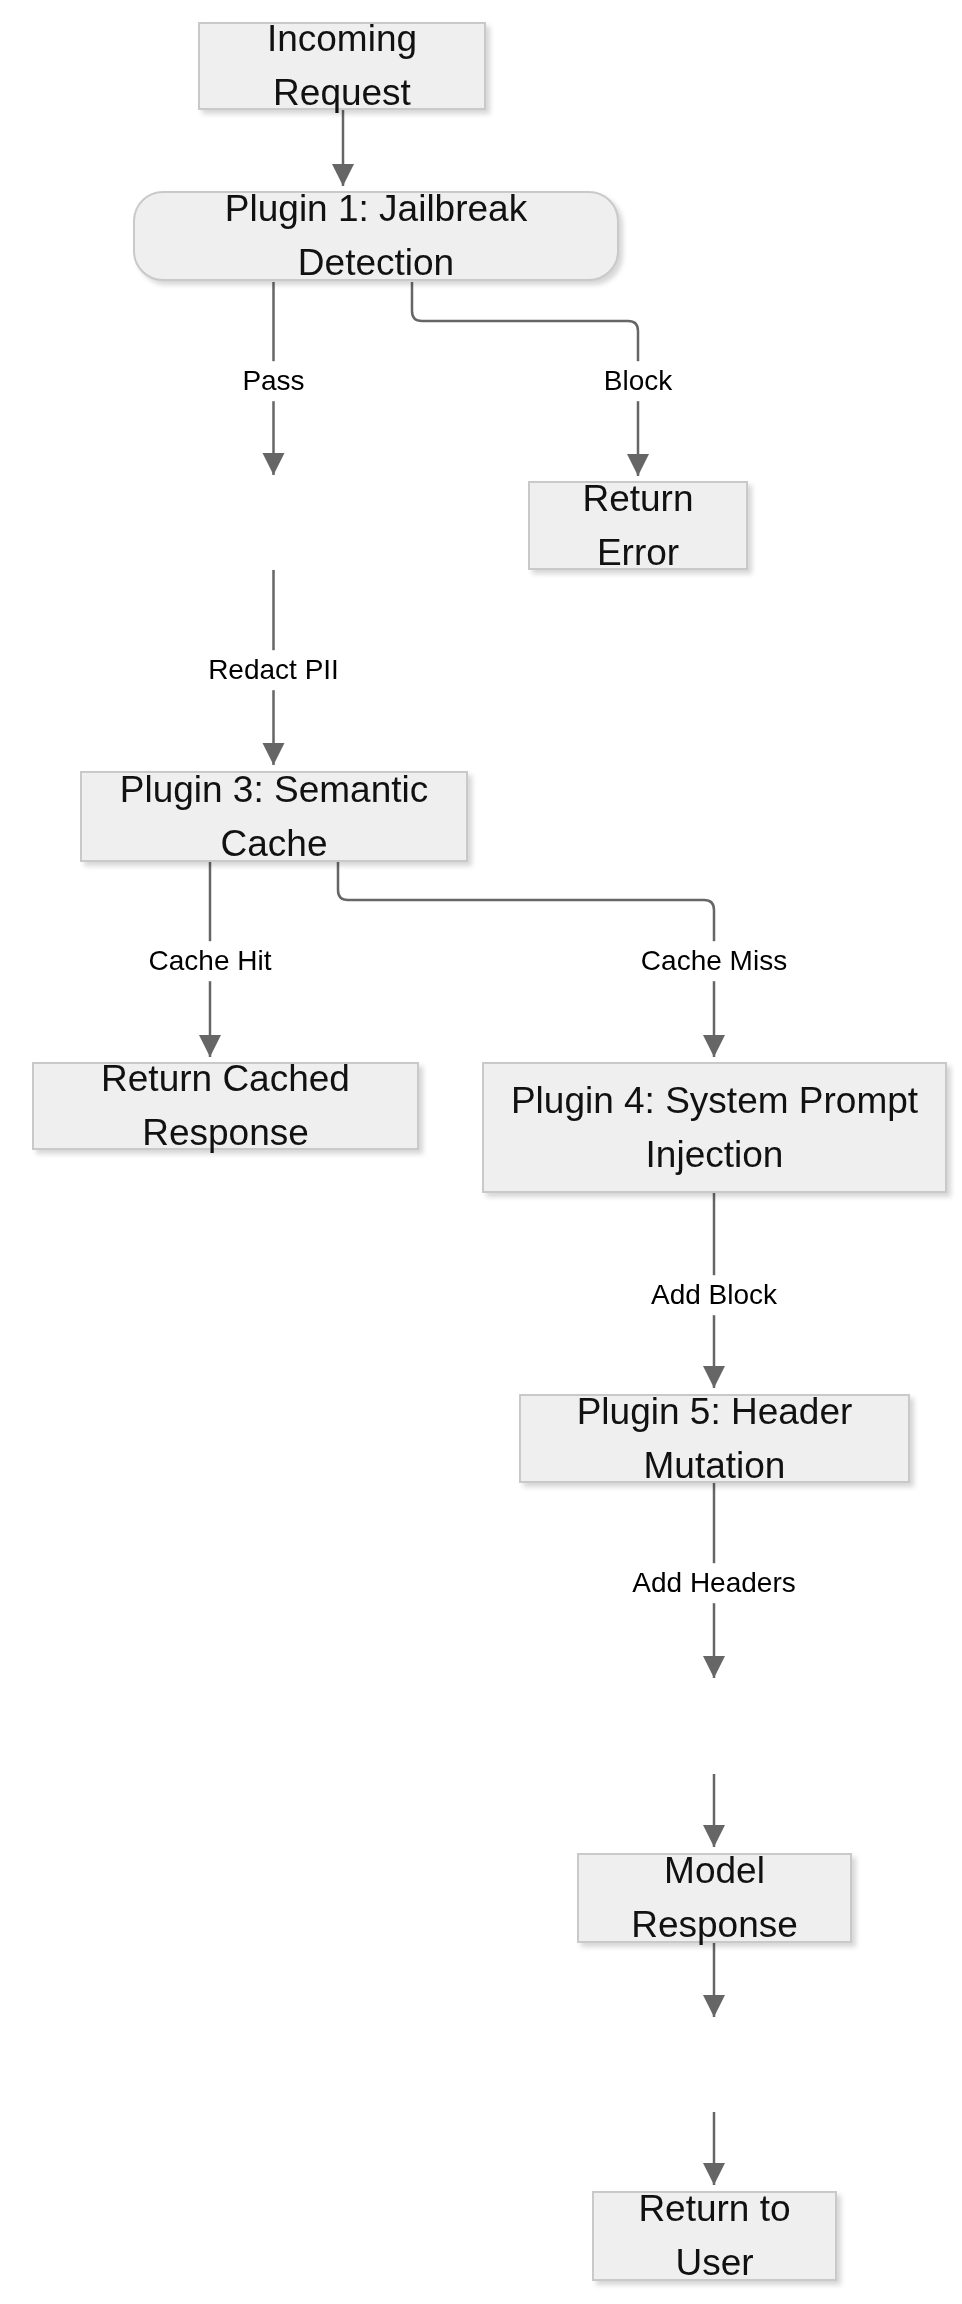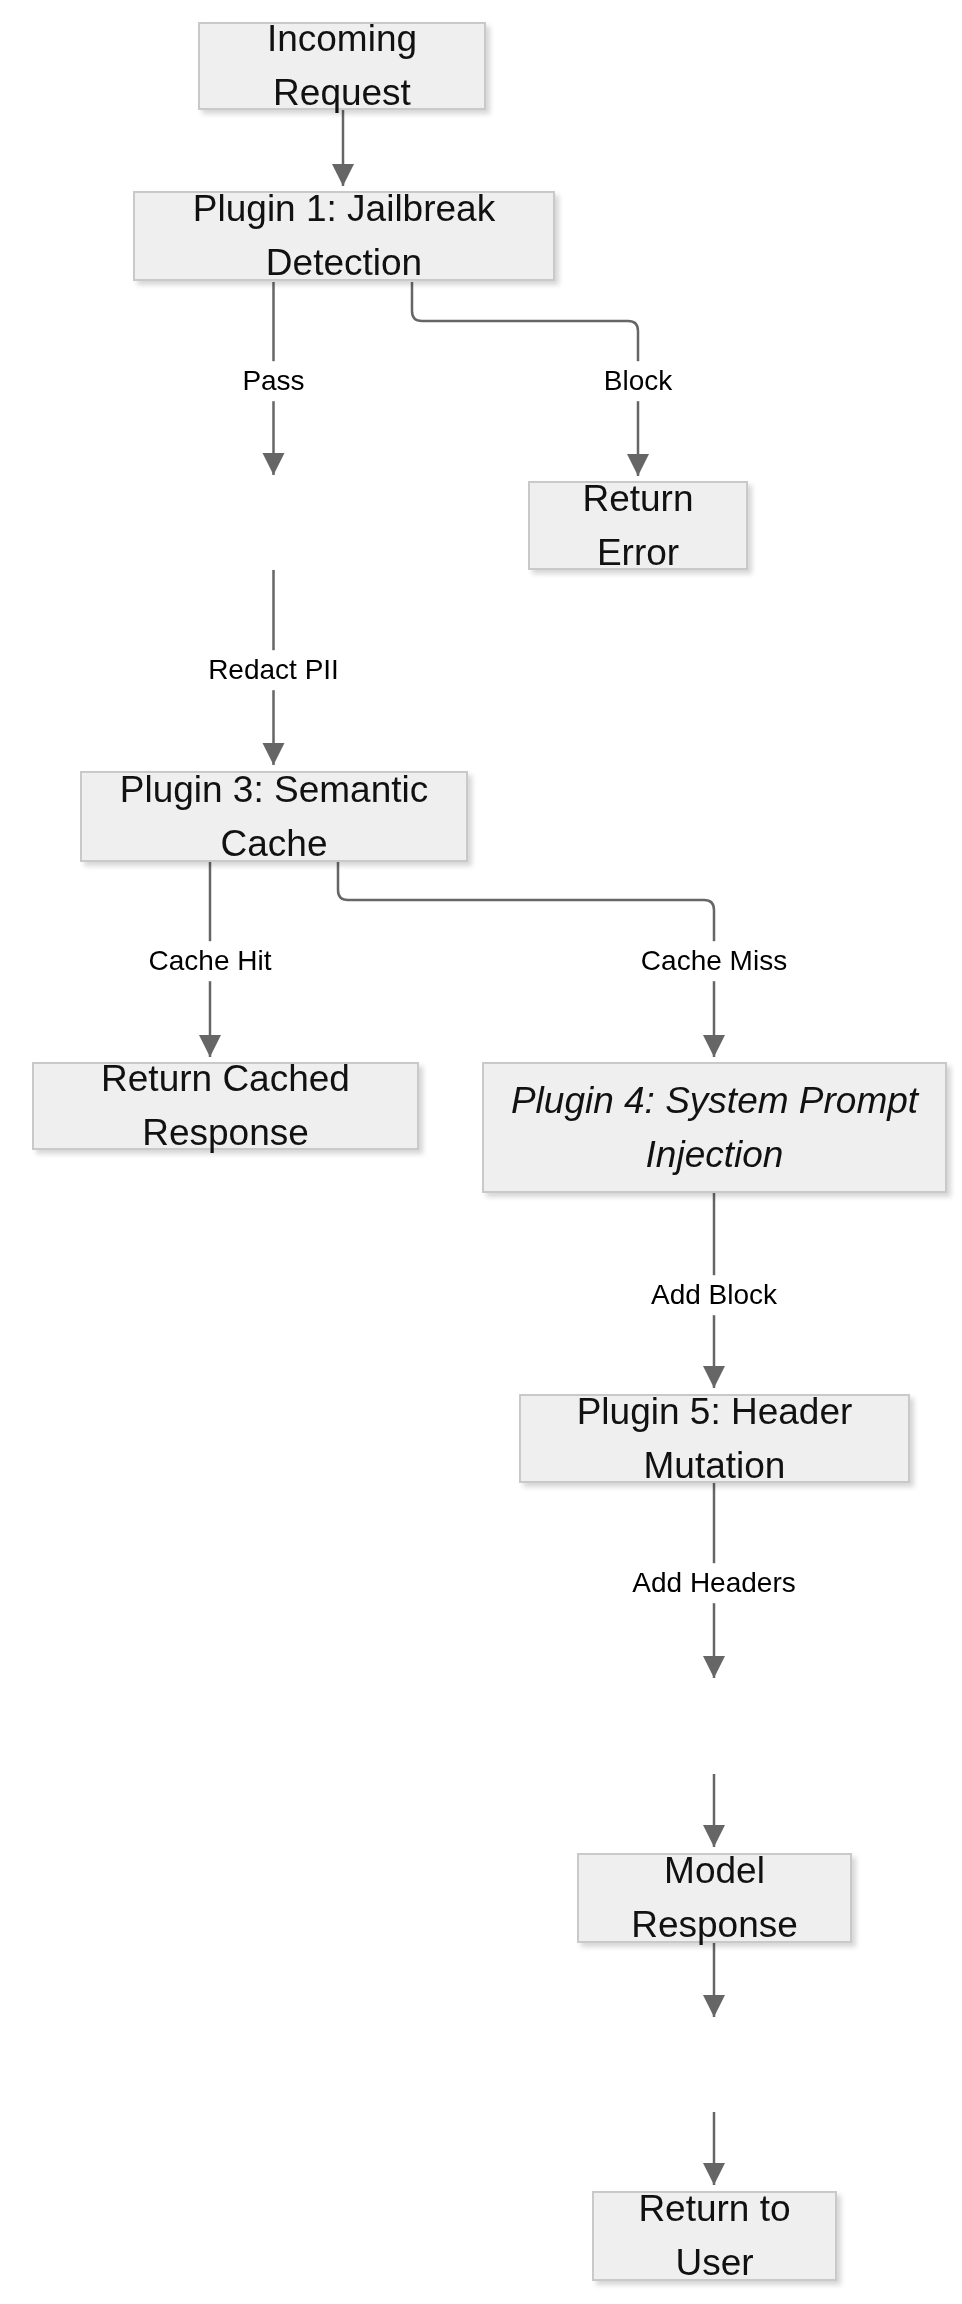--- a/index.html
+++ b/index.html
@@ -75,30 +75,30 @@
     <path class="edge" d="M338,862 L338,890 Q338,900 348,900 L704,900 Q714,900 714,910 L714,1057" marker-end="url(#arrow)"></path>
     <path class="edge" d="M714,1193 L714,1388" marker-end="url(#arrow)"></path>
     <path class="edge" d="M714,1483 L714,1678" marker-end="url(#arrow)"></path>
     <path class="edge" d="M714,1774 L714,1847" marker-end="url(#arrow)"></path>
     <path class="edge" d="M714,1943 L714,2017" marker-end="url(#arrow)"></path>
     <path class="edge" d="M714,2112 L714,2185" marker-end="url(#arrow)"></path>
   </svg>
 
   <div class="node" style="left:198px; top:22px; width:288px; height:88px;">Incoming Request</div>
 
-  <div class="node" style="left:133px; top:191px; width:422px; height:90px;">Plugin 1: Jailbreak Detection</div>
+  <div class="node" style="left:133px; top:191px; width:486px; height:90px;border-radius:30px;">Plugin 1: Jailbreak Detection</div>
 
 
   <div class="node" style="left:528px; top:481px; width:220px; height:89px;">Return Error</div>
 
   <div class="node" style="left:80px; top:771px; width:388px; height:91px;">Plugin 3: Semantic Cache</div>
 
   <div class="node" style="left:32px; top:1062px; width:387px; height:88px;">Return Cached Response</div>
 
-  <div class="node" style="left:482px; top:1062px; width:465px; height:131px;font-style:italic;">Plugin 4: System Prompt Injection</div>
+  <div class="node" style="left:482px; top:1062px; width:465px; height:131px;">Plugin 4: System Prompt Injection</div>
 
   <div class="node" style="left:519px; top:1394px; width:391px; height:89px;">Plugin 5: Header Mutation</div>
 
 
   <div class="node" style="left:577px; top:1853px; width:275px; height:90px;">Model Response</div>
 
 
   <div class="node" style="left:592px; top:2191px; width:245px; height:90px;">Return to User</div>
 
   <div class="edge-label" style="left:273.5px; top:381px;">Pass</div>

